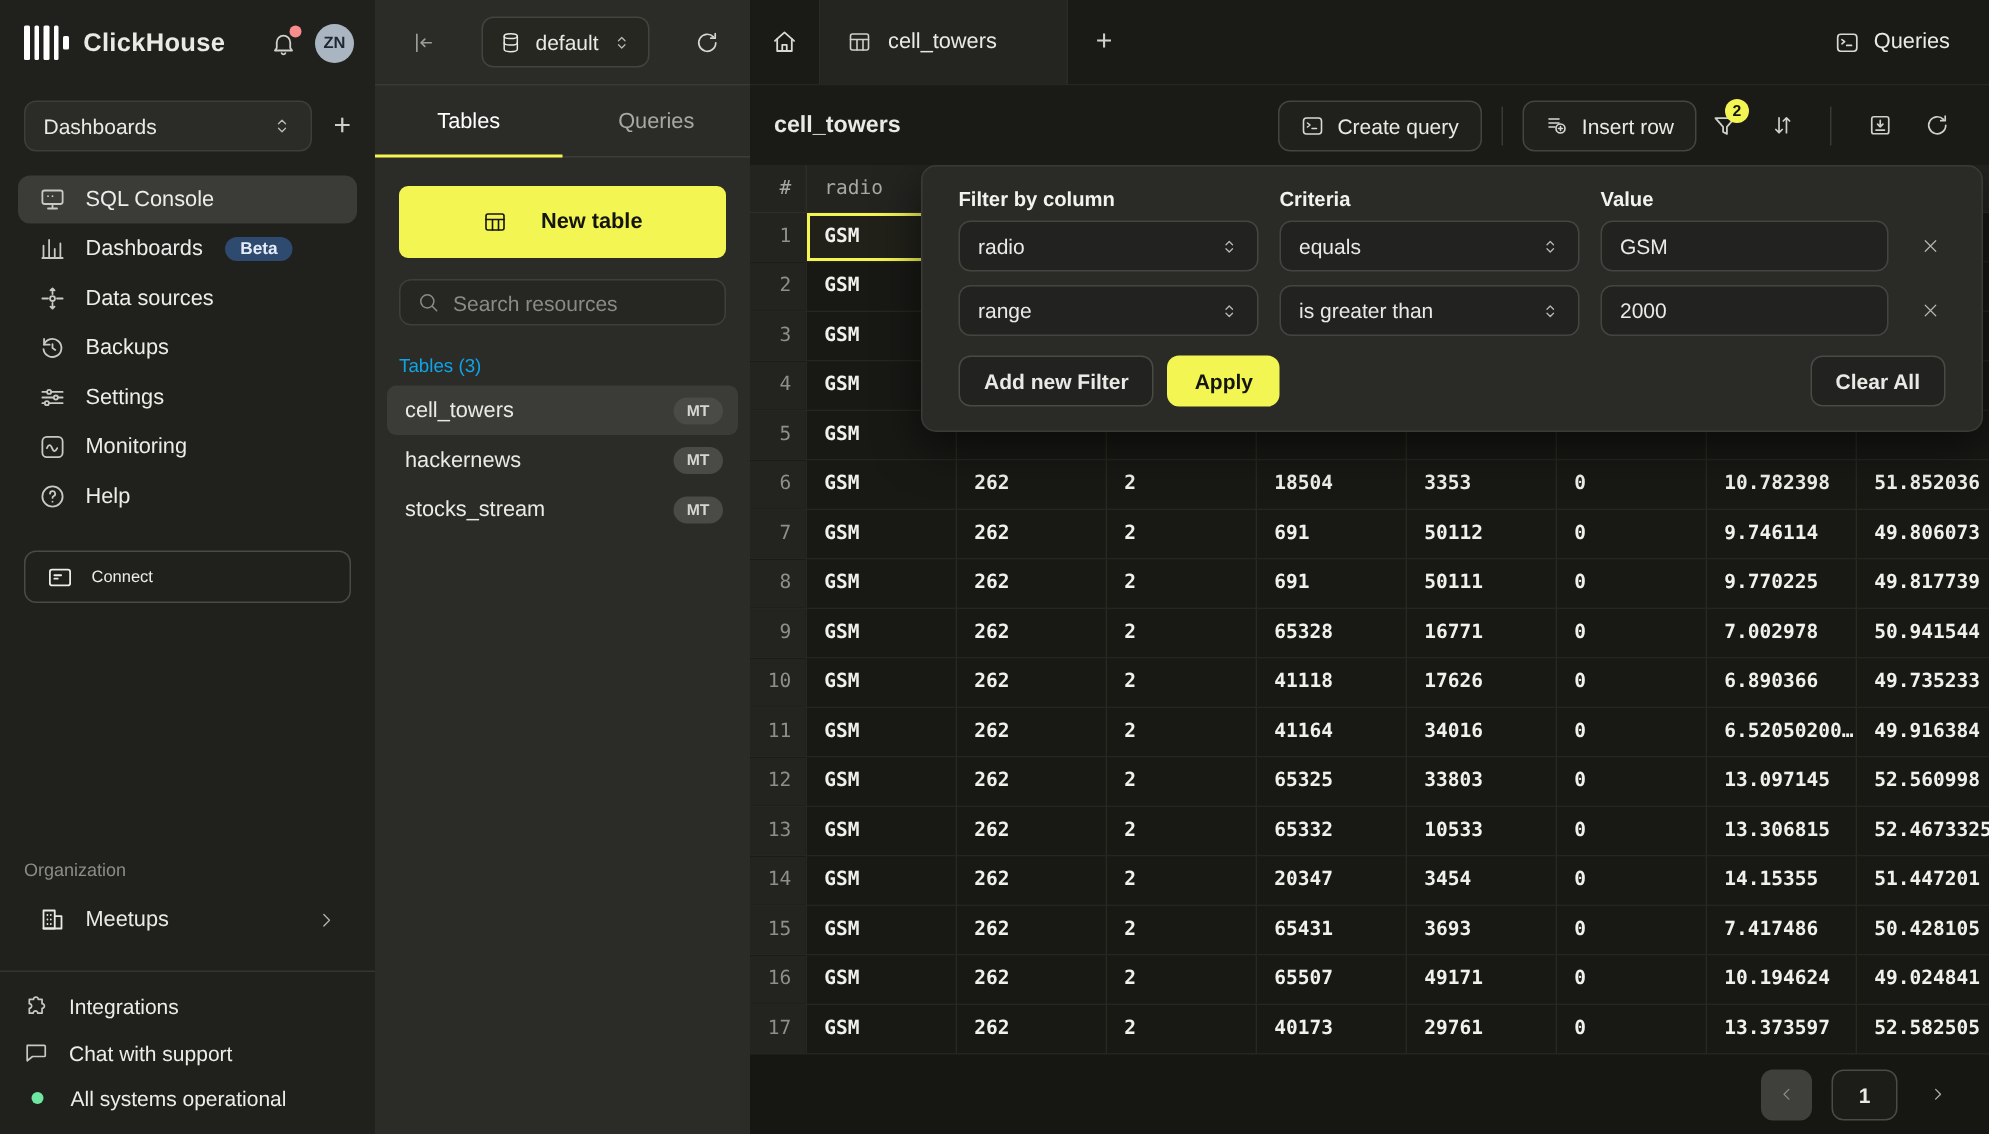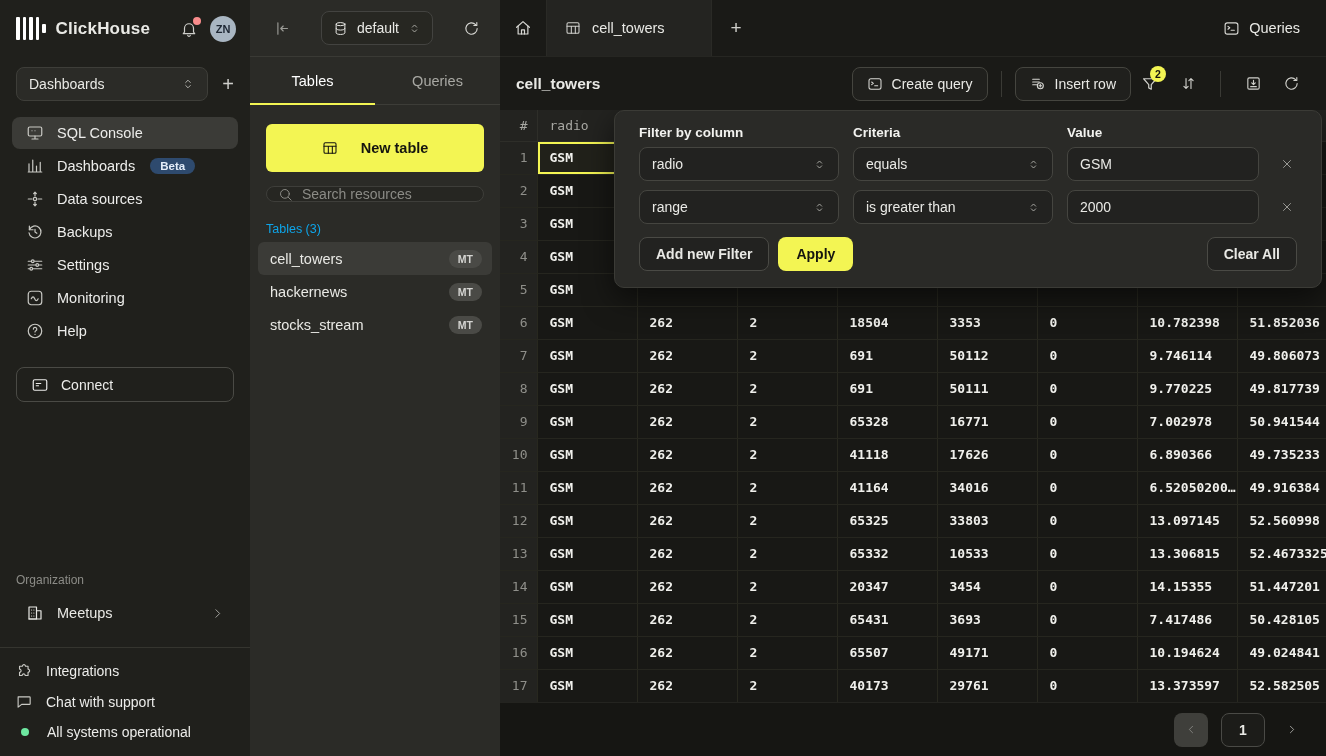--- a/index.html
+++ b/index.html
@@ -31,21 +31,21 @@
 
   .nav { margin-top:16px; display:flex; flex-direction:column; gap:1px; padding:0 12px; }
   .nav-item { height:32px; display:flex; align-items:center; gap:13px; padding:0 14px; border-radius:8px;
     font-size:14.5px; color:#ececea; cursor:pointer; }
   .nav-item .nico { color:#c9c9c4; flex:none; }
   .nav-item.active { background:#3b3b37; }
   .badge-beta { background:var(--beta,#2e4a6e); color:#e3ecf8; font-size:11.5px; font-weight:600;
     border-radius:11px; padding:2px 10px; margin-left:2px; }
 
   .connect-btn { margin:20px 16px 0 16px; height:35px; border:1px solid #4a4a45; border-radius:8px;
-    display:flex; align-items:center; gap:12px; padding:0 14px; font-size:14px; cursor:pointer; color:#ececea; }
+    display:flex; align-items:center; gap:12px; padding:0 14px; font-size:11px; cursor:pointer; color:#ececea; }
 
   .sb-spacer { flex:1; }
   .org-label { padding:0 16px; font-size:12px; color:#8c8c87; margin-bottom:10px; }
   .org-item { margin:0 12px; height:32px; display:flex; align-items:center; gap:13px; padding:0 14px;
     border-radius:8px; font-size:14.5px; cursor:pointer; }
   .org-item .chev { margin-left:auto; color:#b4b4af; }
   .sb-divider { border-top:1px solid #35352f; margin:18px 0 14px 0; }
   .sb-footer { padding:0 16px 16px 16px; display:flex; flex-direction:column; gap:14px; }
   .sb-footer .f-item { display:flex; align-items:center; gap:13px; font-size:14px; color:#ececea; cursor:pointer; }
   .f-item .nico { color:#c9c9c4; }
@@ -59,21 +59,21 @@
   .db-select { height:34px; border:1px solid #434340; border-radius:8px; background:#272722;
     display:flex; align-items:center; gap:9px; padding:0 11px; font-size:14px; cursor:pointer; }
   .ex-refresh { color:#d6d6d2; cursor:pointer; }
   .ex-tabs { height:48px; display:flex; border-bottom:1px solid #3d3d38; }
   .ex-tab { flex:1; display:flex; align-items:center; justify-content:center; font-size:14.5px;
     color:#a8a8a3; cursor:pointer; position:relative; }
   .ex-tab.active { color:#fff; }
   .ex-tab.active::after { content:""; position:absolute; left:0; right:0; bottom:-1px; height:2px; background:var(--accent,#f3f553); }
   .newtable-btn { margin:19px 16px 0 16px; height:48px; background:var(--accent,#f3f553); border-radius:6px;
     color:#15150f; font-size:14.5px; font-weight:600; display:flex; align-items:center; justify-content:center; gap:23px; cursor:pointer; }
-  .search-box { margin:14px 16px 0 16px; height:16px; background:#262622; border:1px solid #3e3e3a; border-radius:8px;
+  .search-box { margin:14px 16px 0 16px; height:31px; background:#262622; border:1px solid #3e3e3a; border-radius:8px;
     display:flex; align-items:center; gap:9px; padding:0 11px; color:#8b8b86; }
   .search-box input { background:transparent; border:none; outline:none; color:#d9d9d5; font-size:14px; width:100%;
     font-family:"Liberation Sans", sans-serif; }
   .search-box input::placeholder { color:#8b8b86; }
   .ex-section { margin:20px 16px 6px 16px; font-size:12.5px; color:#0ea5e9; }
   .tbl-list { display:flex; flex-direction:column; padding:0 8px; }
   .tbl-item { height:33px; display:flex; align-items:center; justify-content:space-between;
     padding:0 10px 0 12px; border-radius:6px; font-size:14.5px; cursor:pointer; }
   .tbl-item.active { background:#3b3b37; }
   .badge-mt { background:#4a4a46; color:#d5d5d2; font-size:10.5px; font-weight:700; border-radius:10px; padding:3px 9px; }

